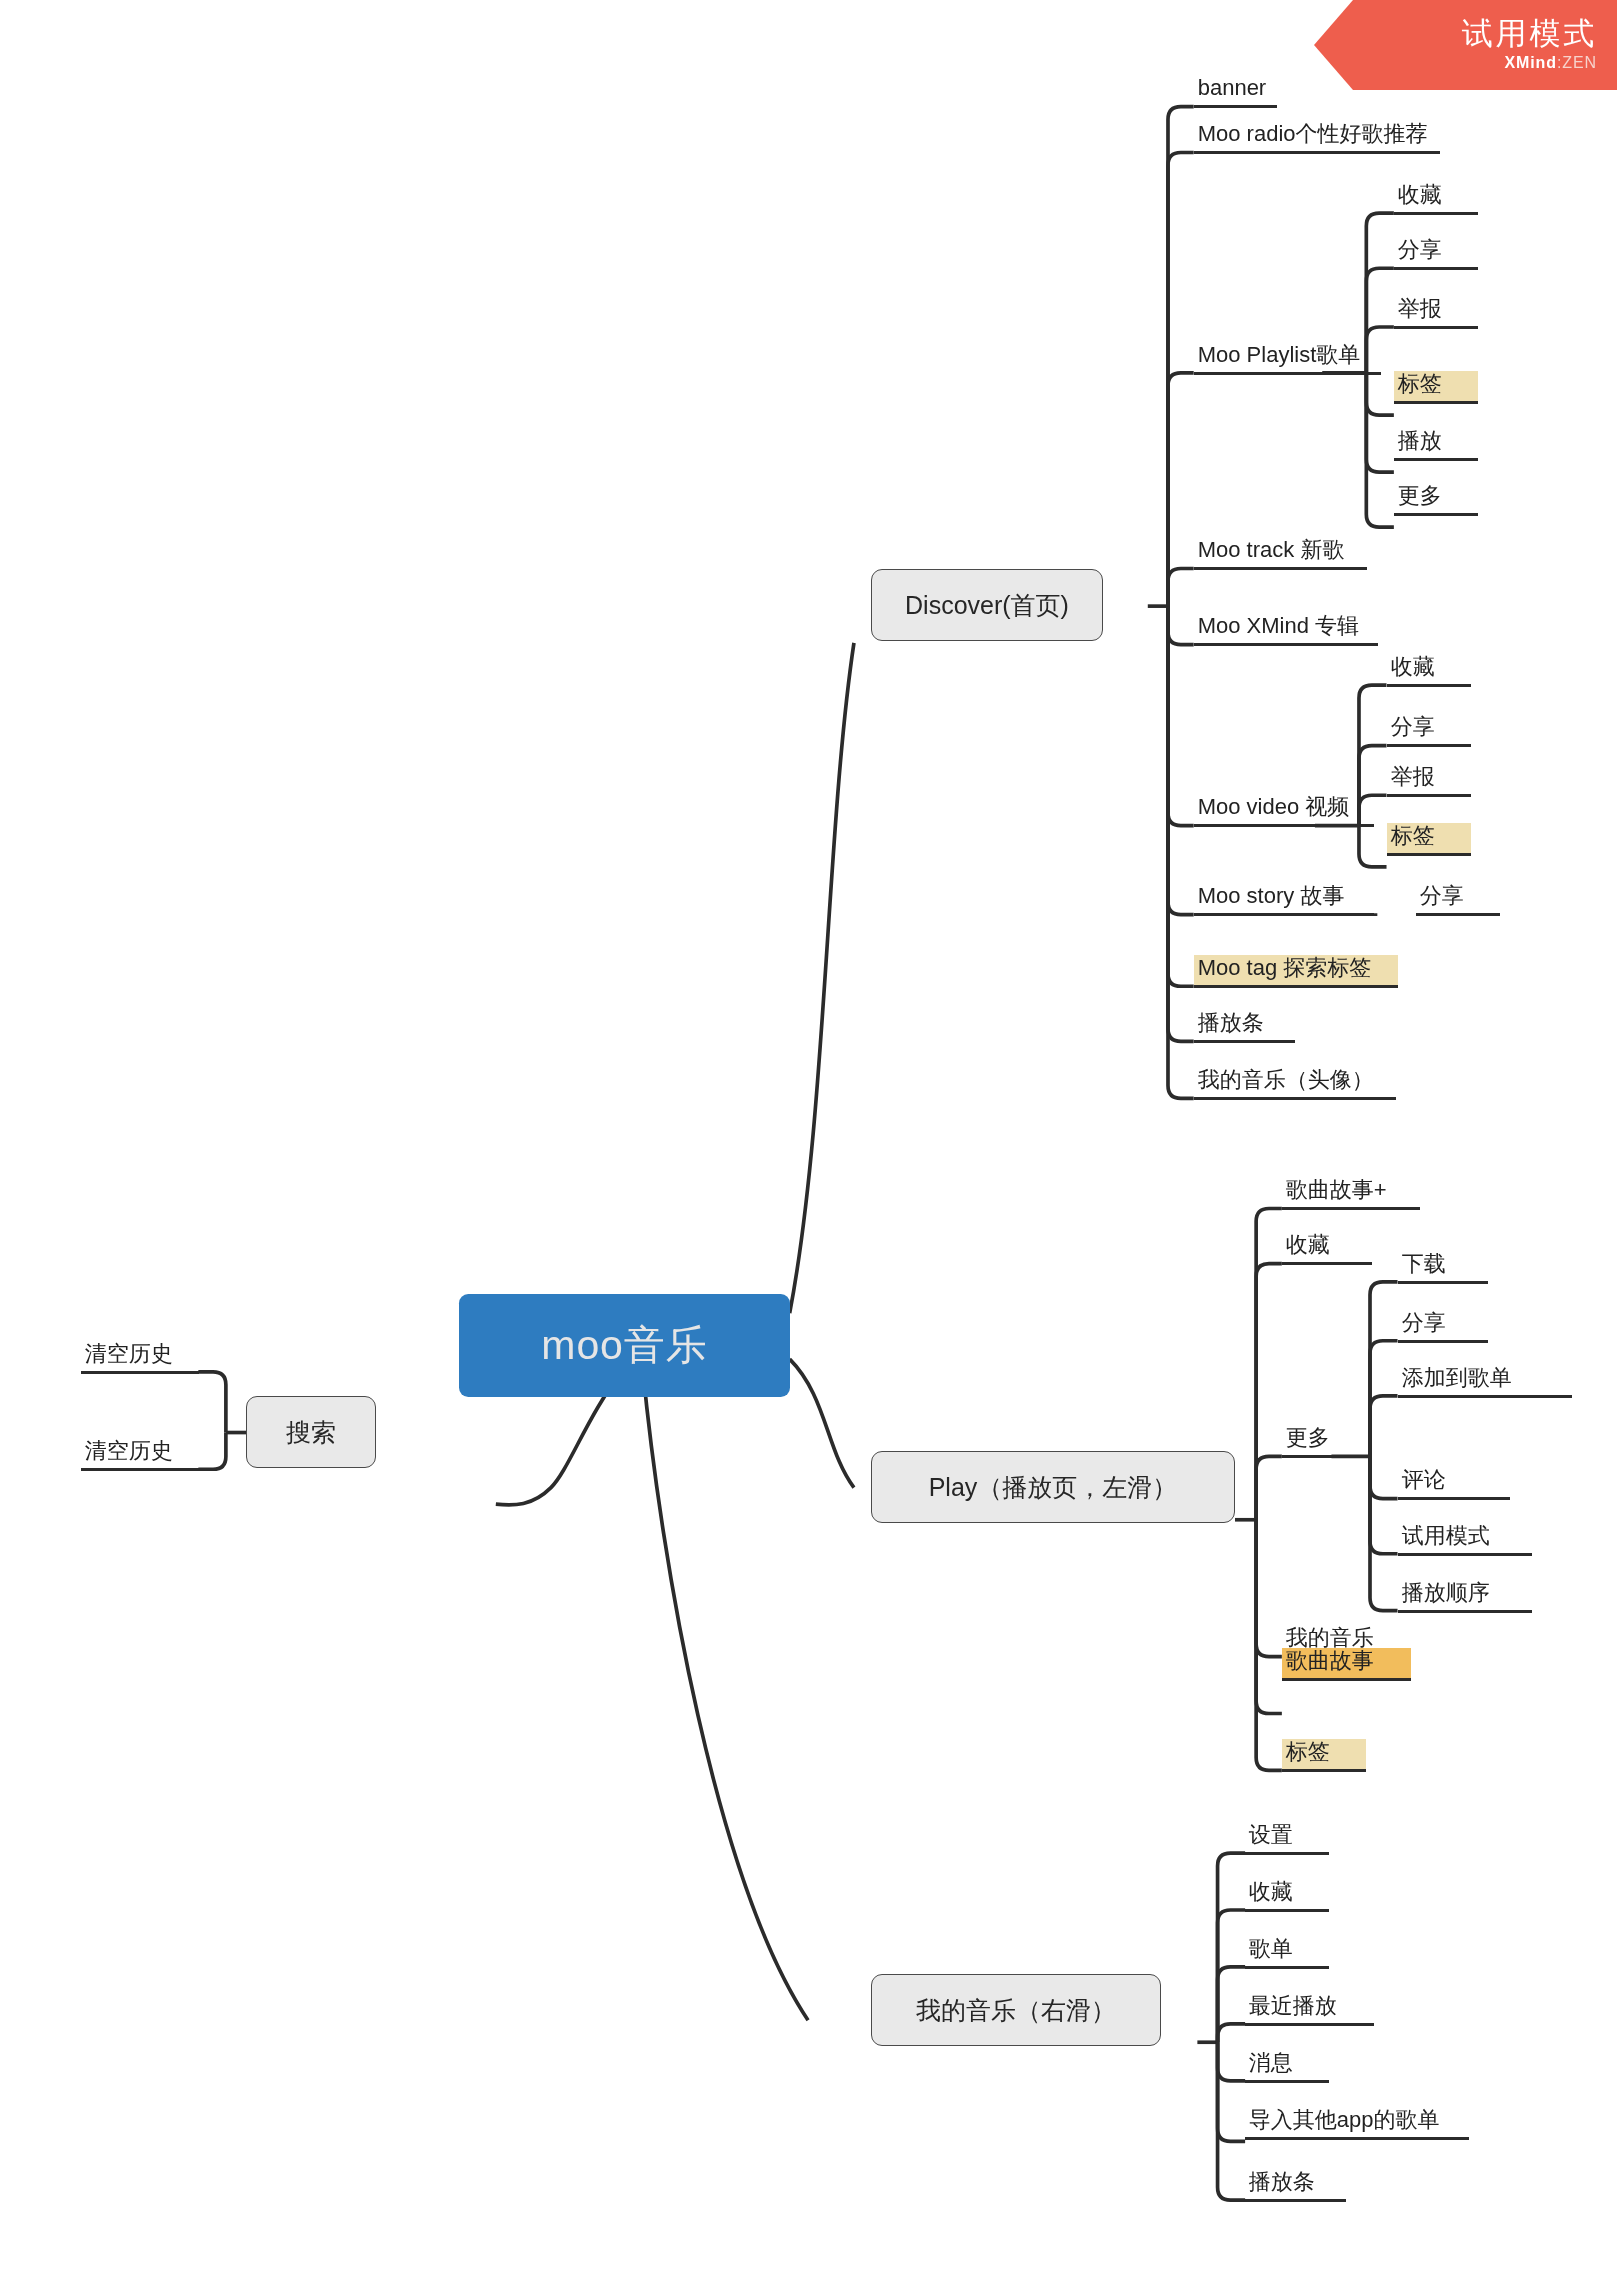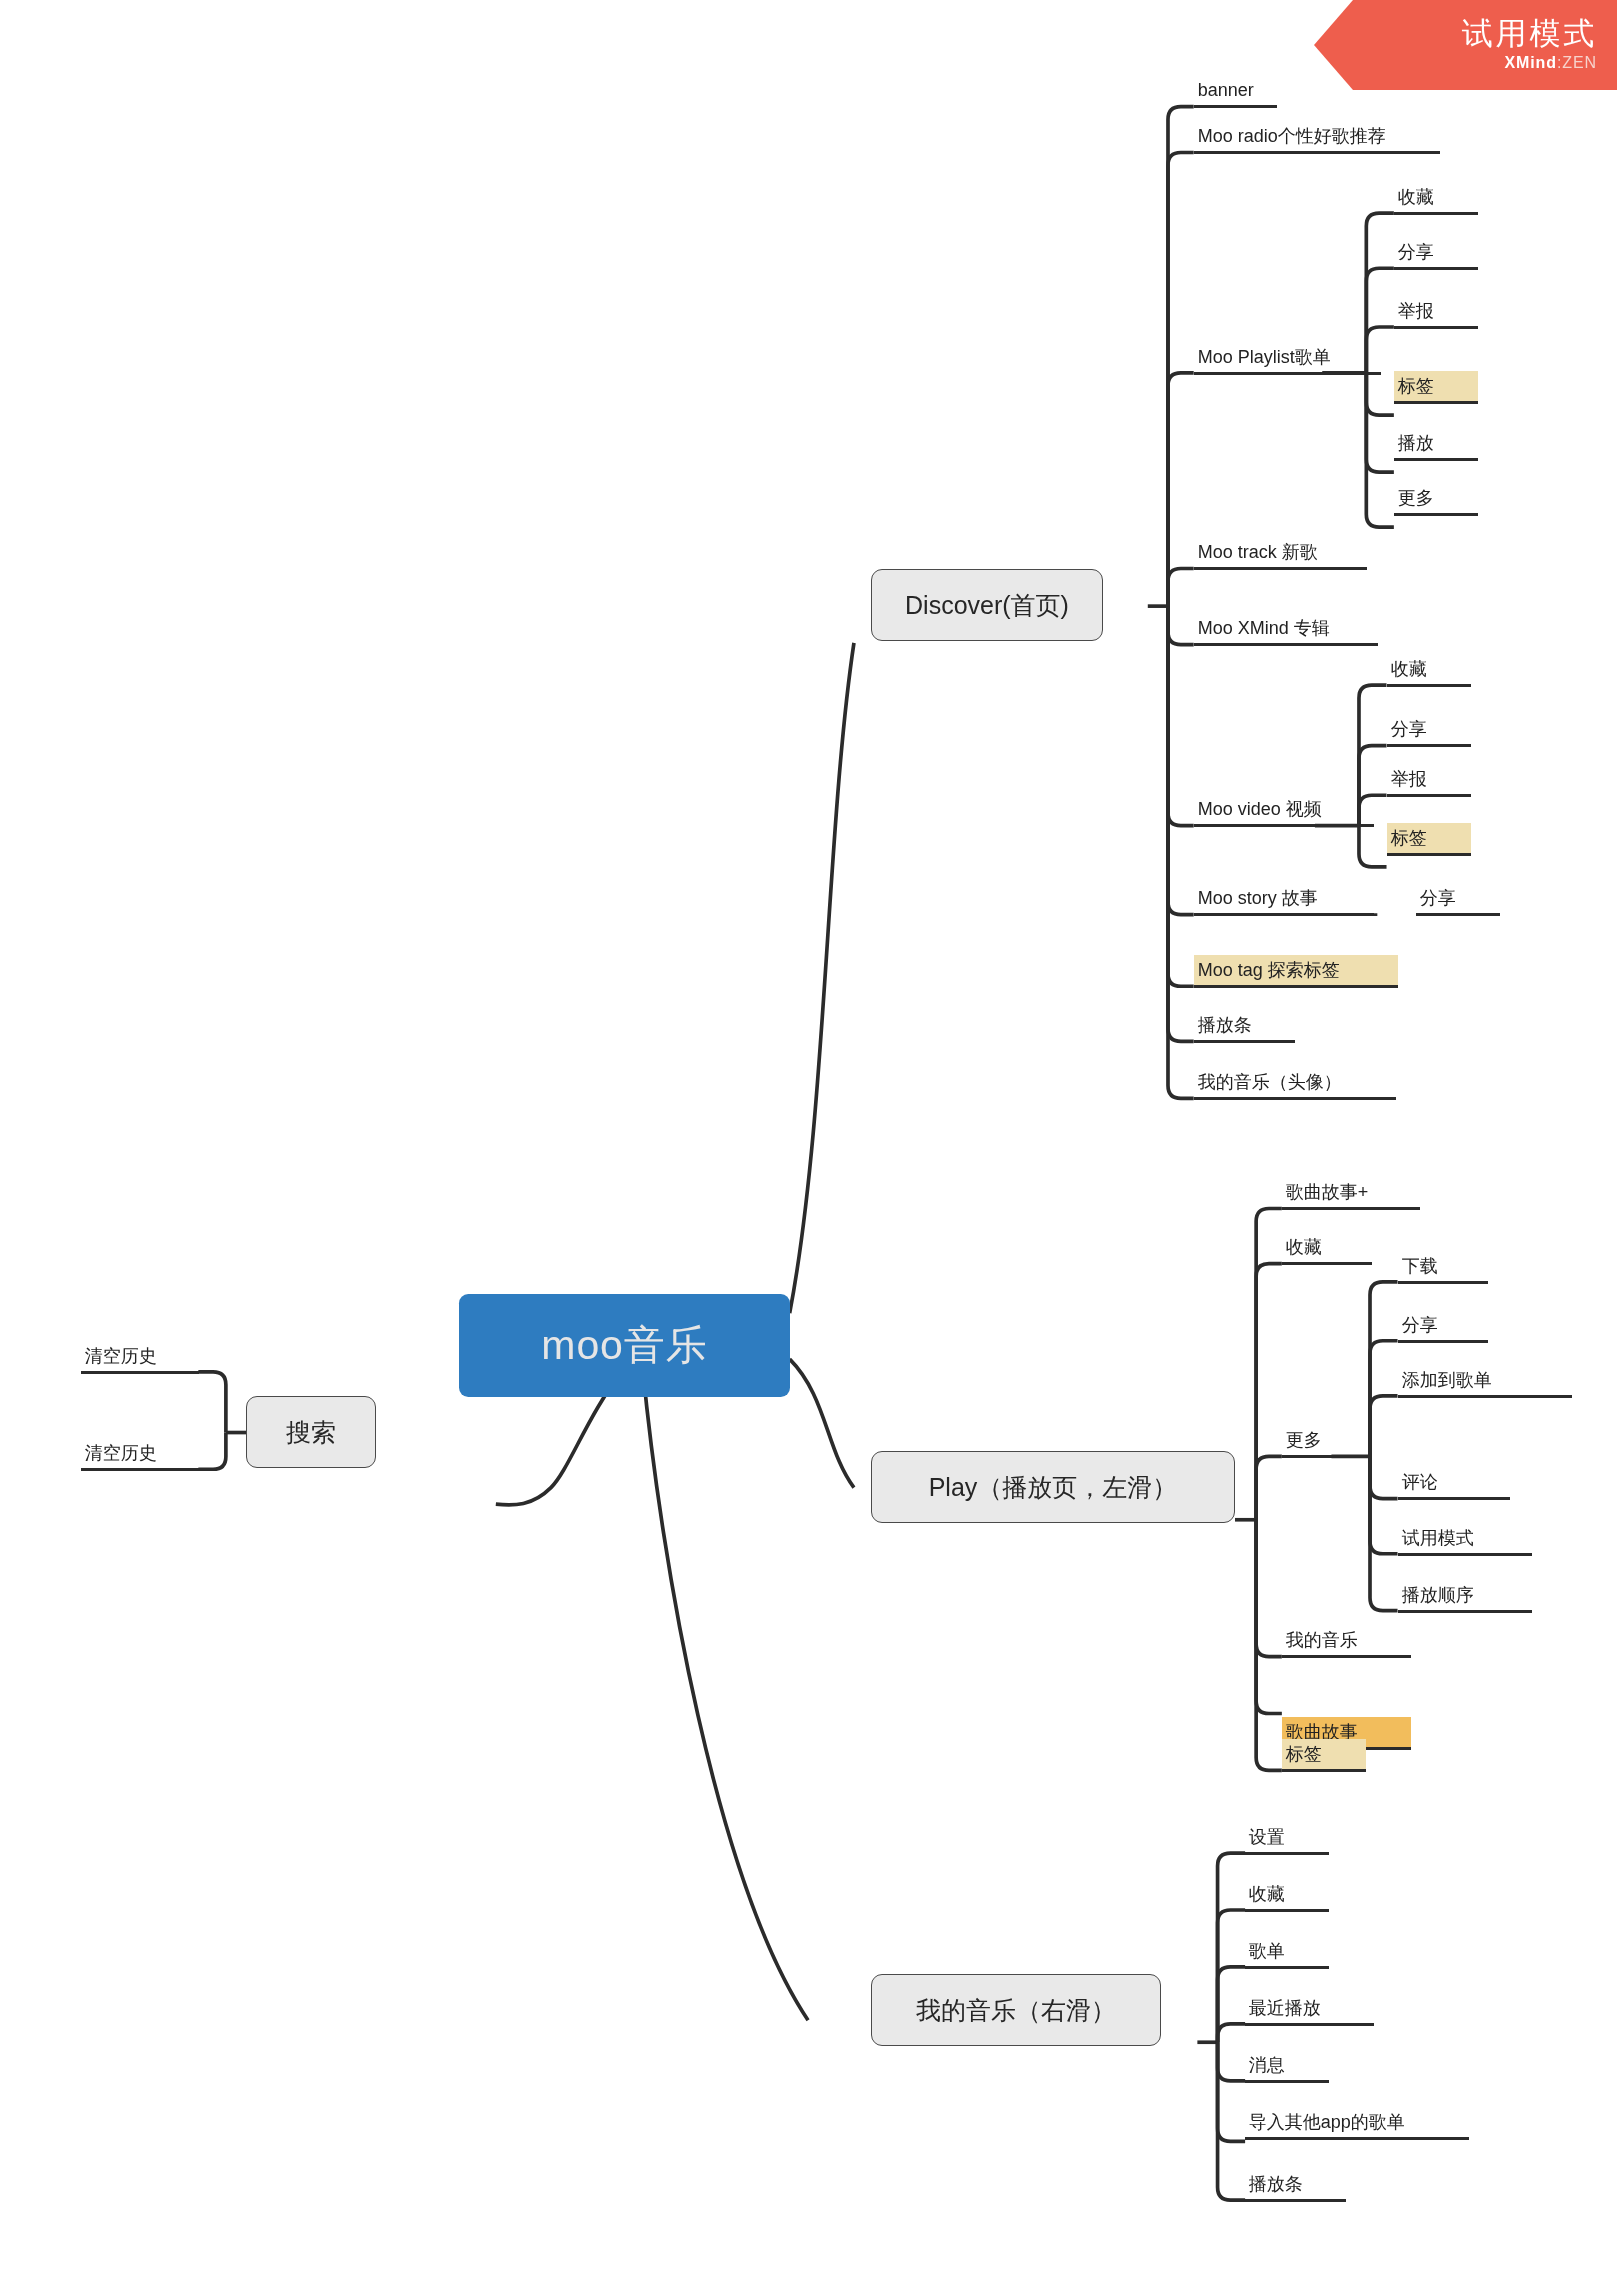--- a/index.html
+++ b/index.html
@@ -14,21 +14,21 @@
         display:flex;align-items:center;justify-content:center;
         font-size:41px;letter-spacing:0.9px;box-sizing:border-box;margin-top:29px;}
 
   
   .main{position:absolute;background:#e9e9e9;border:1.8px solid #4a4a4a;border-radius:11px;
         display:flex;align-items:center;justify-content:center;
         font-size:25px;color:#262626;box-sizing:border-box;white-space:nowrap;}
 
   
   .sub{position:absolute;display:flex;align-items:flex-end;box-sizing:border-box;
-       font-size:18px;color:#222222;white-space:nowrap;line-height:1.18;
+       font-size:22px;color:#222222;white-space:nowrap;line-height:1.18;
        border-bottom:3.7px solid #2b2b2b;padding:0 3.7px 3.7px 3.7px;}
   .sub.lft{justify-content:flex-start;}
 
   
   .sub.hl-tan{background:#efdfb0;}
   .sub.hl-orange{background:#f2bd5c;}
 
   
   .ribbon{position:absolute;right:0;top:0;width:303px;height:90px;
           background:#ee5e4d;color:#ffffff;
@@ -161,21 +161,21 @@
   <div class="sub" style="left:1387px;top:714px;width:84px;height:33px;">分享</div>
   <div class="sub" style="left:1387px;top:764px;width:84px;height:33px;">举报</div>
   <div class="sub hl-tan" style="left:1387px;top:823px;width:84px;height:33px;">标签</div>
 
   <div class="sub" style="left:1416px;top:883px;width:84px;height:33px;">分享</div>
 
   <div class="sub" style="left:1282px;top:1177px;width:138px;height:33px;">歌曲故事+</div>
   <div class="sub" style="left:1282px;top:1232px;width:90px;height:33px;">收藏</div>
   <div class="sub" style="left:1282px;top:1425px;width:90px;height:33px;">更多</div>
   <div class="sub" style="left:1282px;top:1625px;width:129px;height:33px;">我的音乐</div>
-  <div class="sub hl-orange" style="left:1282px;top:1717px;width:129px;height:33px;">歌曲故事</div>
+  <div class="sub hl-orange" style="left:1282px;top:1648px;width:129px;height:33px;">歌曲故事</div>
   <div class="sub hl-tan" style="left:1282px;top:1739px;width:84px;height:33px;">标签</div>
 
   <div class="sub" style="left:1398px;top:1251px;width:90px;height:33px;">下载</div>
   <div class="sub" style="left:1398px;top:1310px;width:90px;height:33px;">分享</div>
   <div class="sub" style="left:1398px;top:1365px;width:174px;height:33px;">添加到歌单</div>
   <div class="sub" style="left:1398px;top:1467px;width:112px;height:33px;">评论</div>
   <div class="sub" style="left:1398px;top:1523px;width:134px;height:33px;">试用模式</div>
   <div class="sub" style="left:1398px;top:1580px;width:134px;height:33px;">播放顺序</div>
 
   <div class="sub" style="left:1245px;top:1822px;width:84px;height:33px;">设置</div>

